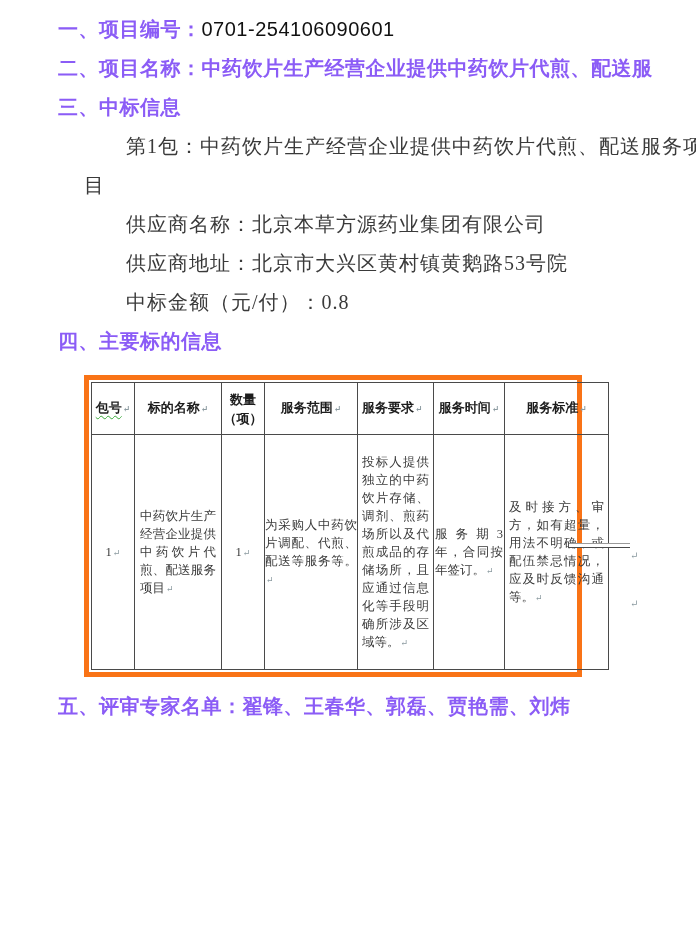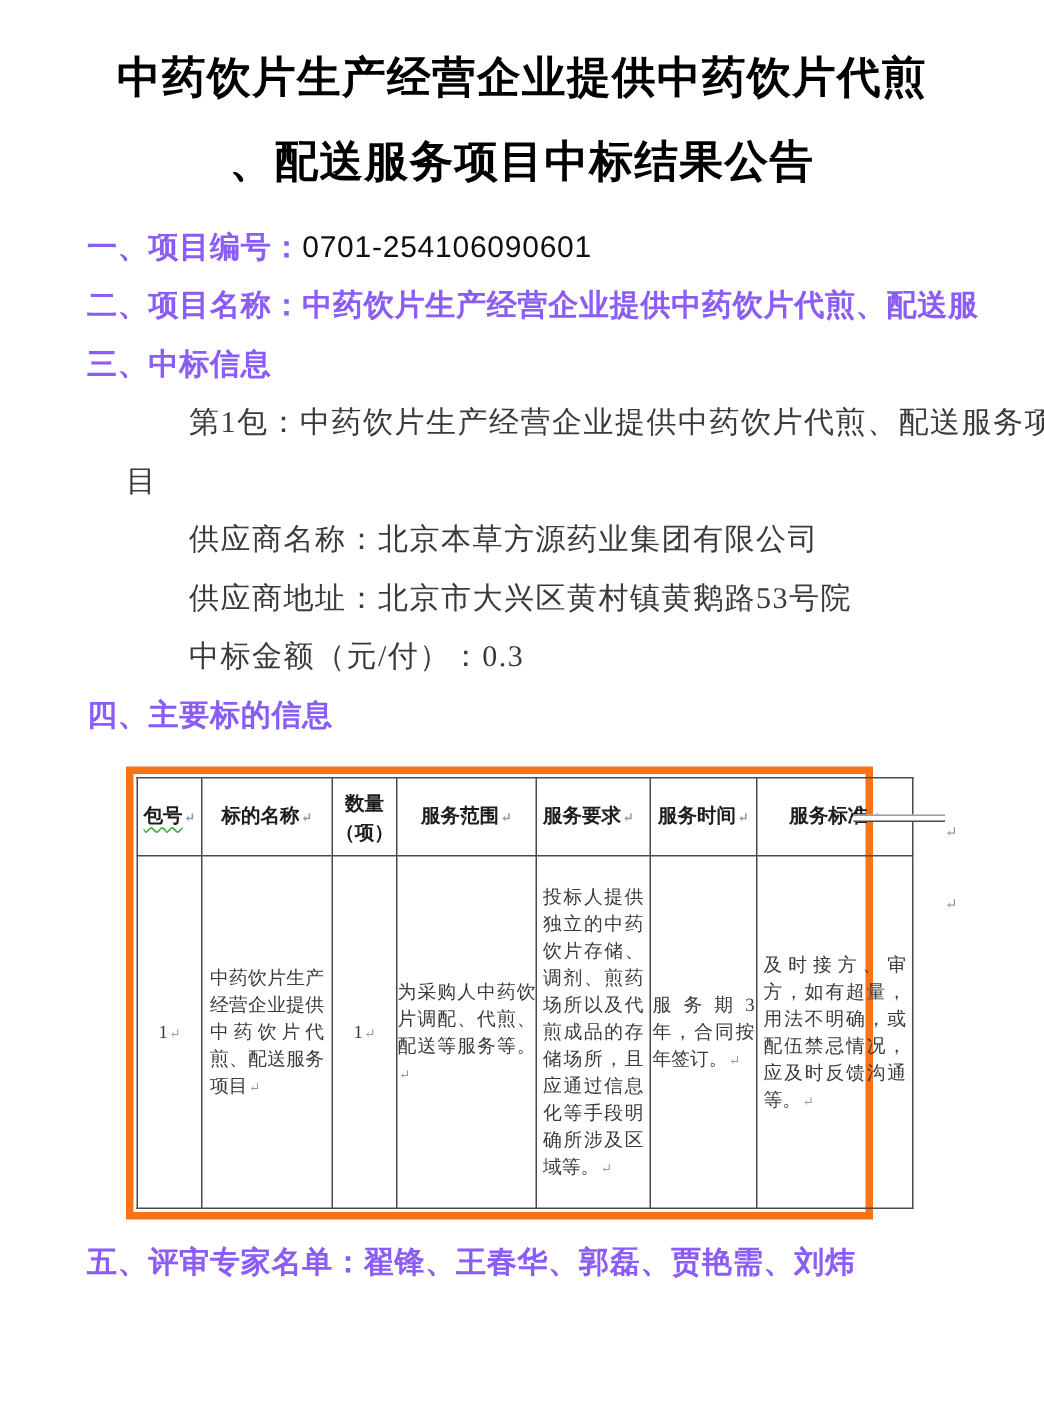--- a/index.html
+++ b/index.html
@@ -68,38 +68,34 @@
   .rm2{left:630px;top:598px;}
   .top-ext{position:absolute;left:569px;top:543px;width:61px;height:3px;
     border-top:1px solid #9a9a9a;border-bottom:1px solid #4a4a4a;background:#fff;}
   .footer-line{margin:14px 56px 0 58px;font-size:20px;line-height:30px;}
 </style>
 </head>
 <body>
 
 <div class="page">
 
-  <h1 class="title">
-    <div>中药饮片生产经营企业提供中药饮片代煎</div>
-    <div>、配送服务项目中标结果公告</div>
-  </h1>
 
   <div class="content">
     <p class="line"><span class="heading">一、项目编号：</span><span class="value-num">0701-254106090601</span></p>
 
     <p class="line heading">二、项目名称：中药饮片生产经营企业提供中药饮片代煎、配送服</p>
 
     <p class="line heading">三、中标信息</p>
 
     <p class="line plain indent">第1包：中药饮片生产经营企业提供中药饮片代煎、配送服务项</p>
     <p class="line plain">目</p>
 
     <p class="line plain indent">供应商名称：北京本草方源药业集团有限公司</p>
     <p class="line plain indent">供应商地址：北京市大兴区黄村镇黄鹅路53号院</p>
-    <p class="line plain indent">中标金额（元/付）：0.3</p>
+    <p class="line plain indent">中标金额（元/付）：0.8</p>
 
     <p class="line heading">四、主要标的信息</p>
 
     <div class="table-wrap">
       <table class="main">
         <tbody>
             <tr class="hdr-row">
           <th class="c1"><span class="squiggle">包号</span><span class="cm">↵</span></th>
           <th class="c2" style="text-align:center"><span>标的名称</span><span class="cm">↵</span></th>
           <th class="c3"><span class="prewrap">数量

